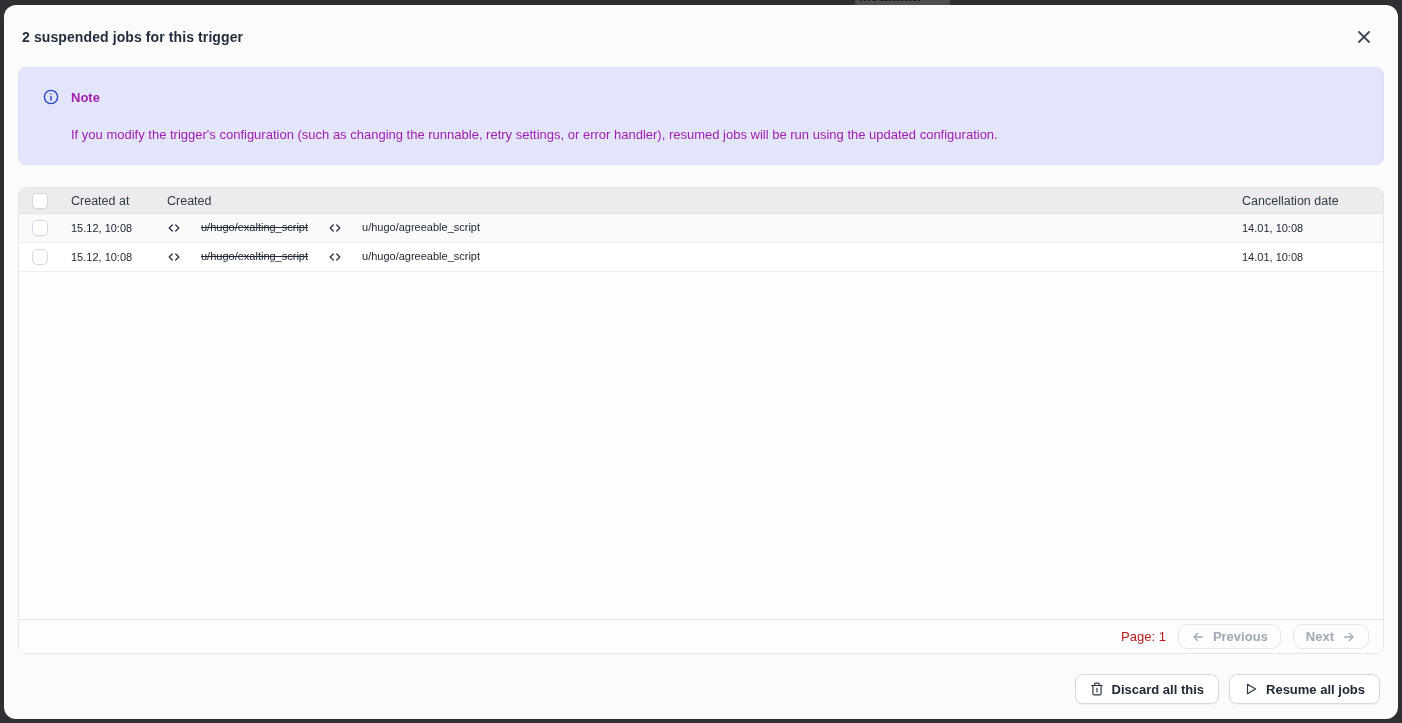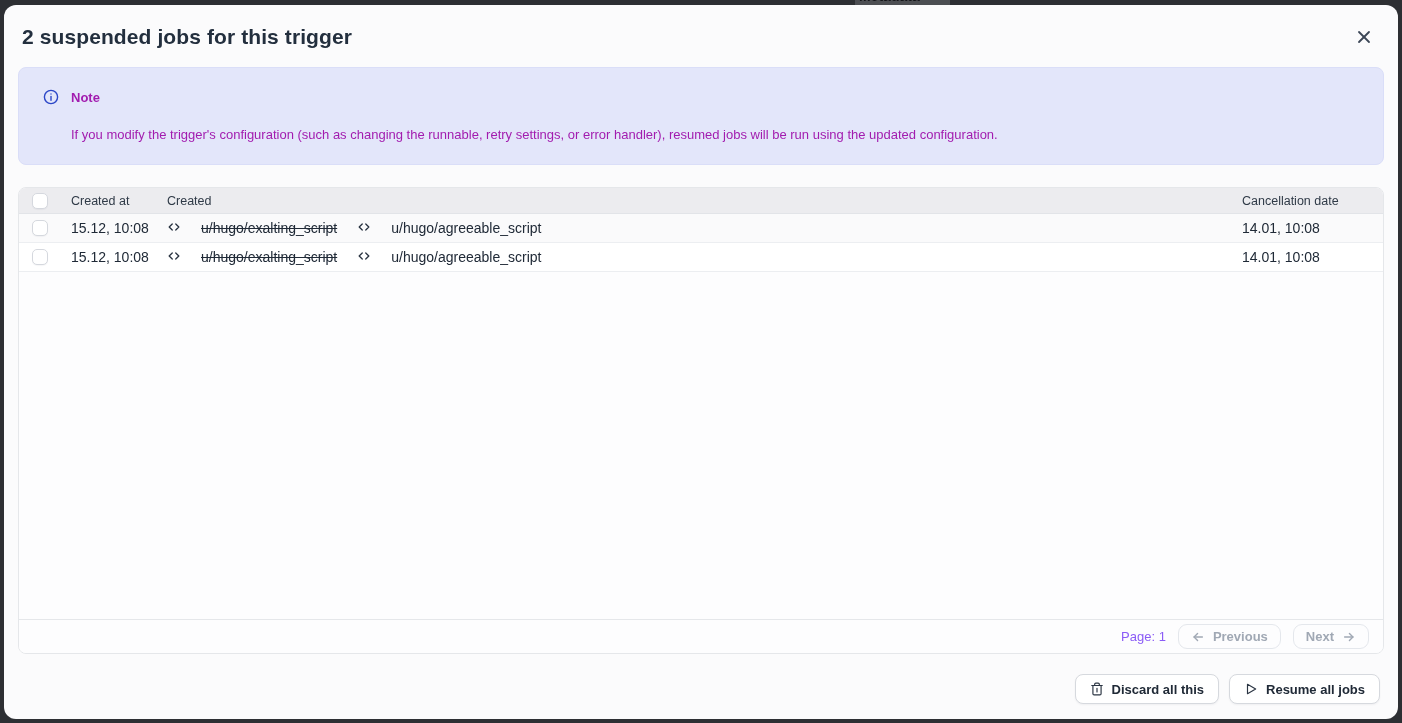--- a/index.html
+++ b/index.html
@@ -30,21 +30,21 @@
     background: #fbfbfc;
     border-radius: 12px;
     display: flex; flex-direction: column;
     padding: 0 14px;
   }
 
   .modal-header {
     display: flex; align-items: center; justify-content: space-between;
     padding: 18px 4px 16px 4px;
   }
-  .modal-title { font-size: 21px; font-weight: 700; color: #232f3e; letter-spacing: .1px; }
+  .modal-title { font-size: 14px; font-weight: 700; color: #232f3e; letter-spacing: .1px; }
   .close-btn {
     background: none; border: none; cursor: pointer;
     width: 28px; height: 28px; display: flex; align-items: center; justify-content: center;
     margin-right: 2px;
   }
 
   .note-box {
     background: #e3e6fa;
     border: 1px solid #dadef8;
     border-radius: 8px;
@@ -71,21 +71,21 @@
   }
   .t-head {
     background: #ececef;
     height: 26px;
     font-size: 12.5px;
     color: #2f3a47;
     border-bottom: 1px solid #e2e4e8;
   }
   .t-row {
     height: 29px;
-    font-size: 14px;
+    font-size: 11px;
     color: #202a37;
     border-bottom: 1px solid #eceef1;
     background: #ffffff;
   }
   .t-row:nth-of-type(2) { background: #fafafb; }
   .cell-check { padding-left: 13px; display: flex; align-items: center; }
   .checkbox {
     width: 16px; height: 16px;
     background: #ffffff;
     border: 1px solid #d5d8de;
@@ -101,21 +101,21 @@
 
   .table-footer {
     border-top: 1px solid #e5e7ea;
     height: 34px;
     display: flex; align-items: center; justify-content: flex-end;
     gap: 12px;
     padding-right: 14px;
     font-size: 13px;
     background: #fdfdfe;
   }
-  .page-label { color: #8b5cf6; }
+  .page-label { color: #b91c1c; }
   .pg-btn {
     display: flex; align-items: center; gap: 8px;
     background: transparent;
     border: 1px solid #e4e7ec;
     border-radius: 9px;
     color: #a0a8b4;
     font-size: 13px; font-weight: 600;
     font-family: inherit;
     padding: 4px 12px;
     cursor: default;

